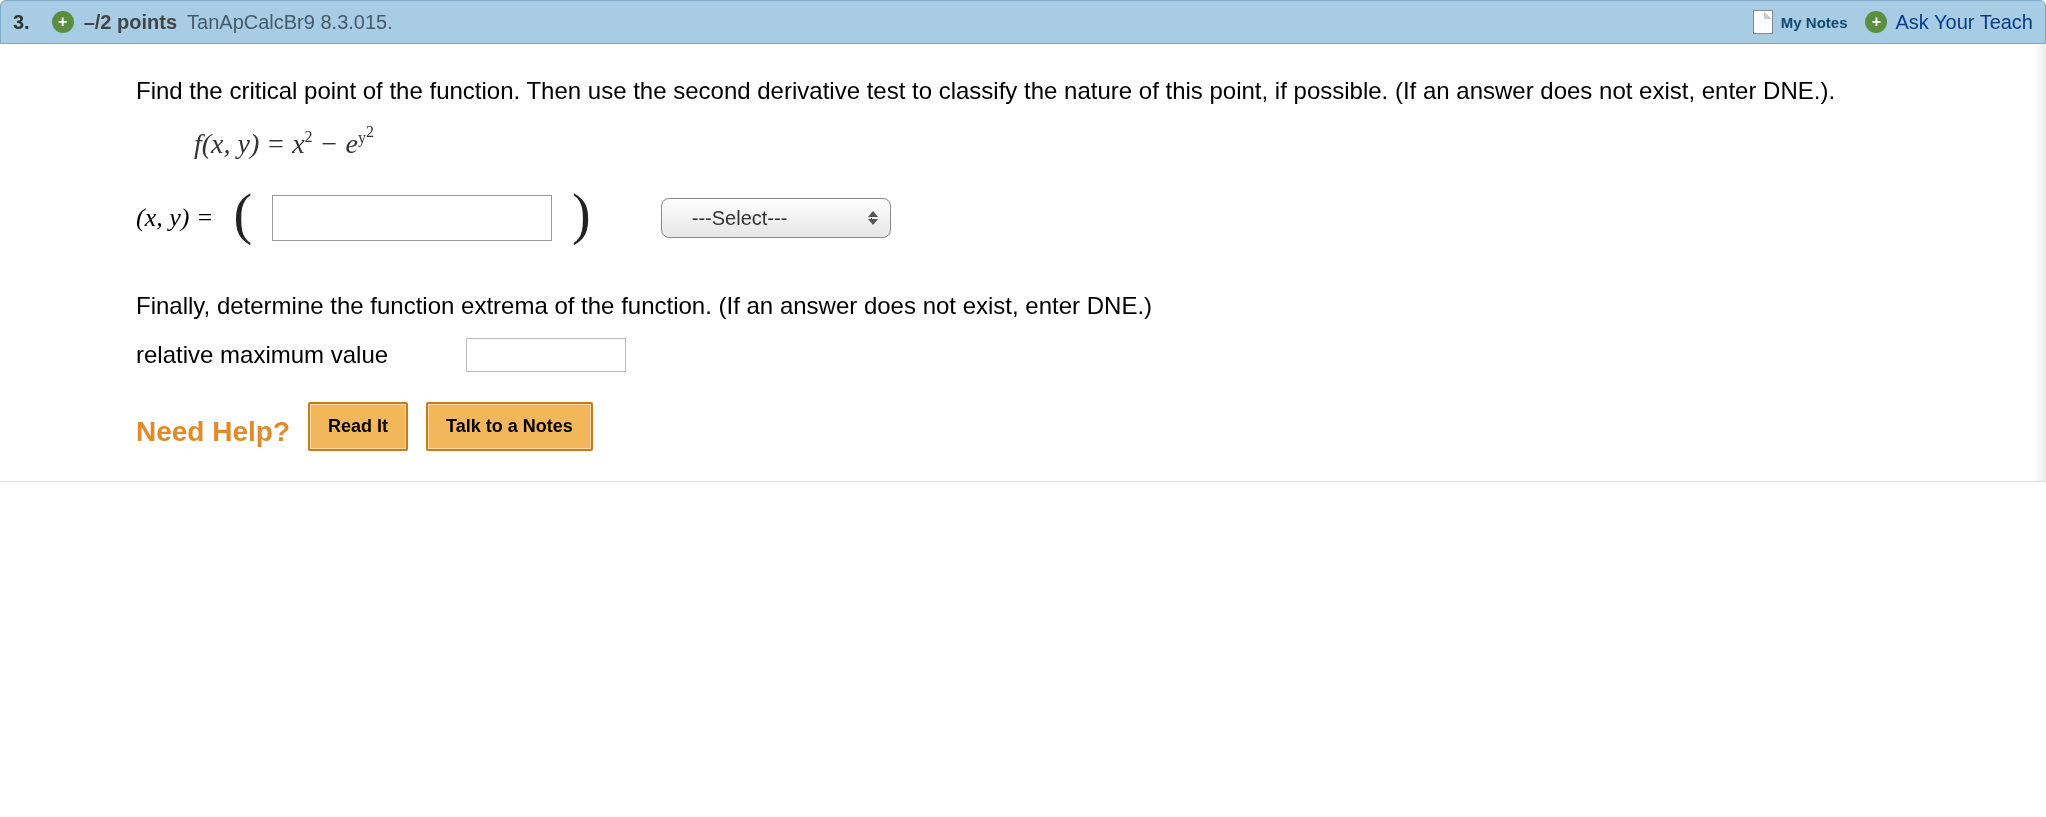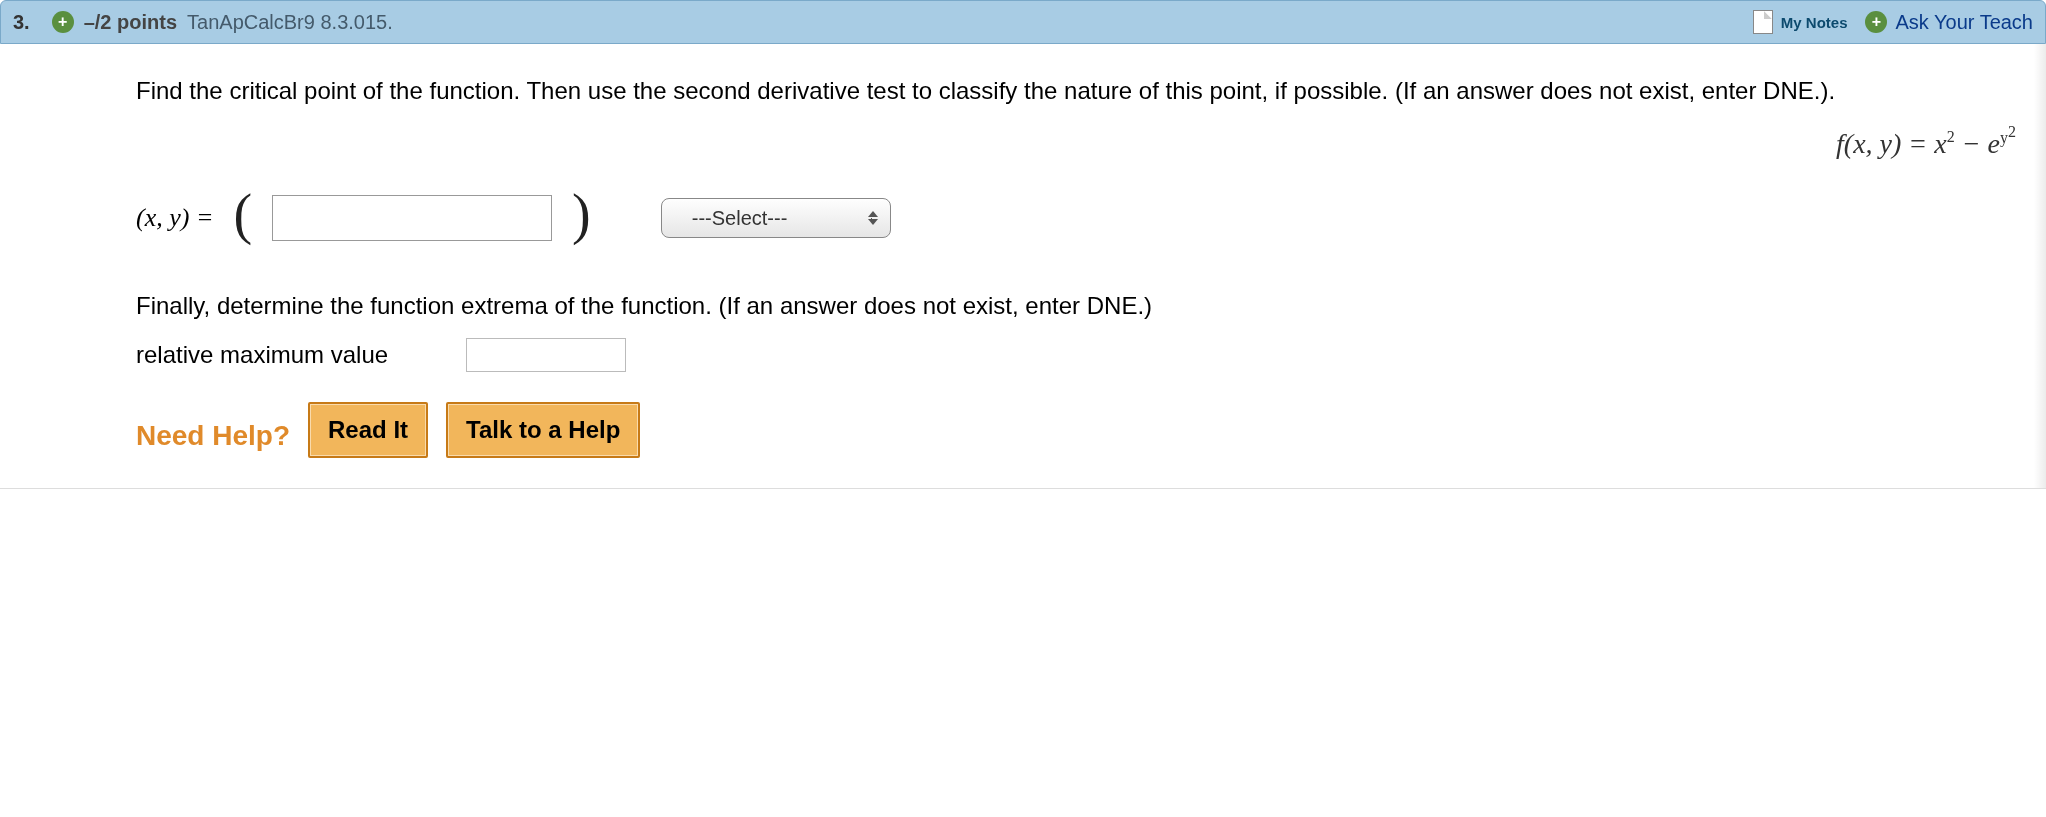--- a/index.html
+++ b/index.html
@@ -118,21 +118,20 @@
     line-height: 1.6;
     margin-bottom: 12px;
     max-width: 1860px;
   }
   .formula {
     font-family: "Times New Roman", serif;
     font-style: italic;
     font-size: 28px;
     margin: 8px 0 30px 58px;
     color: #333;
-    text-align: right;
   }
   .formula sup { font-size: 16px; font-style: normal; }
   .answer-row {
     display: flex;
     align-items: center;
     gap: 20px;
     margin-bottom: 46px;
   }
   .xy-label {
     font-family: "Times New Roman", serif;
@@ -223,21 +222,21 @@
     font-weight: bold;
     font-size: 28px;
     margin-top: 11px;
   }
   .help-btn {
     background: #f2b65b;
     border: 2px solid #c77a17;
     border-radius: 2px;
     padding: 12px 18px;
     font-weight: bold;
-    font-size: 24px;
+    font-size: 18px;
     color: #000;
     cursor:pointer;
     box-shadow: inset 0 0 0 1px rgba(255,255,255,0.5);
   }
 </style>
 </head>
 <body>
 
 <div class="question-wrapper">
 
@@ -278,19 +277,19 @@
     <div class="sub-prompt">Finally, determine the function extrema of the function. (If an answer does not exist, enter DNE.)</div>
 
     <div class="rel-row">
       <span class="rel-label">relative maximum value</span>
       <input class="small-input" type="text" style="">
     </div>
 
     <div class="help-row">
       <span class="need-help">Need Help?</span>
       <button class="help-btn">Read It</button>
-      <button class="help-btn">Talk to a Help</button>
+      <button class="help-btn">Talk to a Notes</button>
     </div>
 
     <div class="shadow-right"></div>
   </div>
 
 </div>
 
 </body></html>

